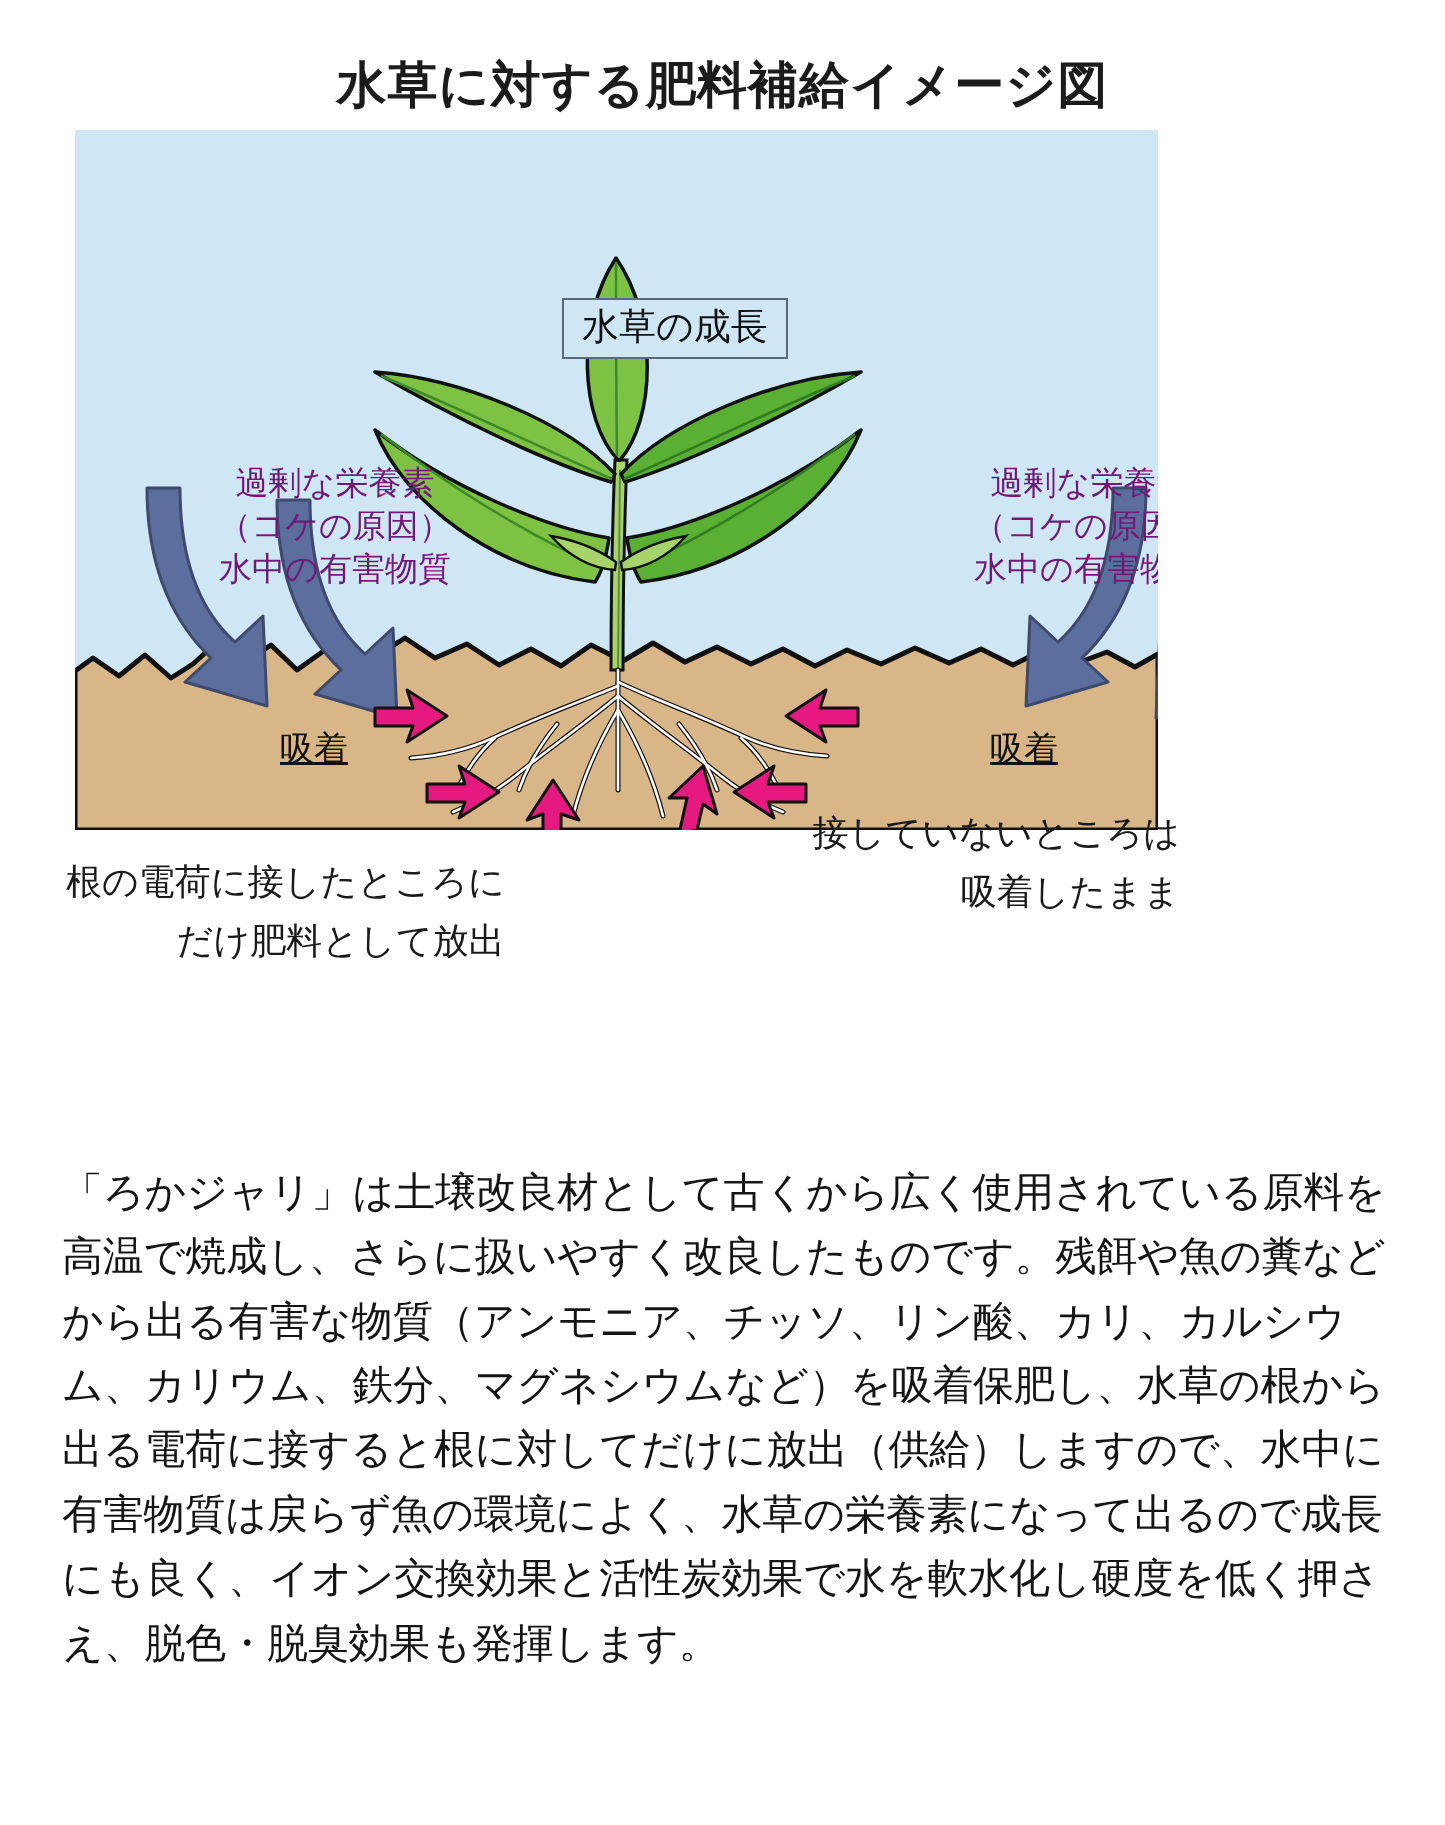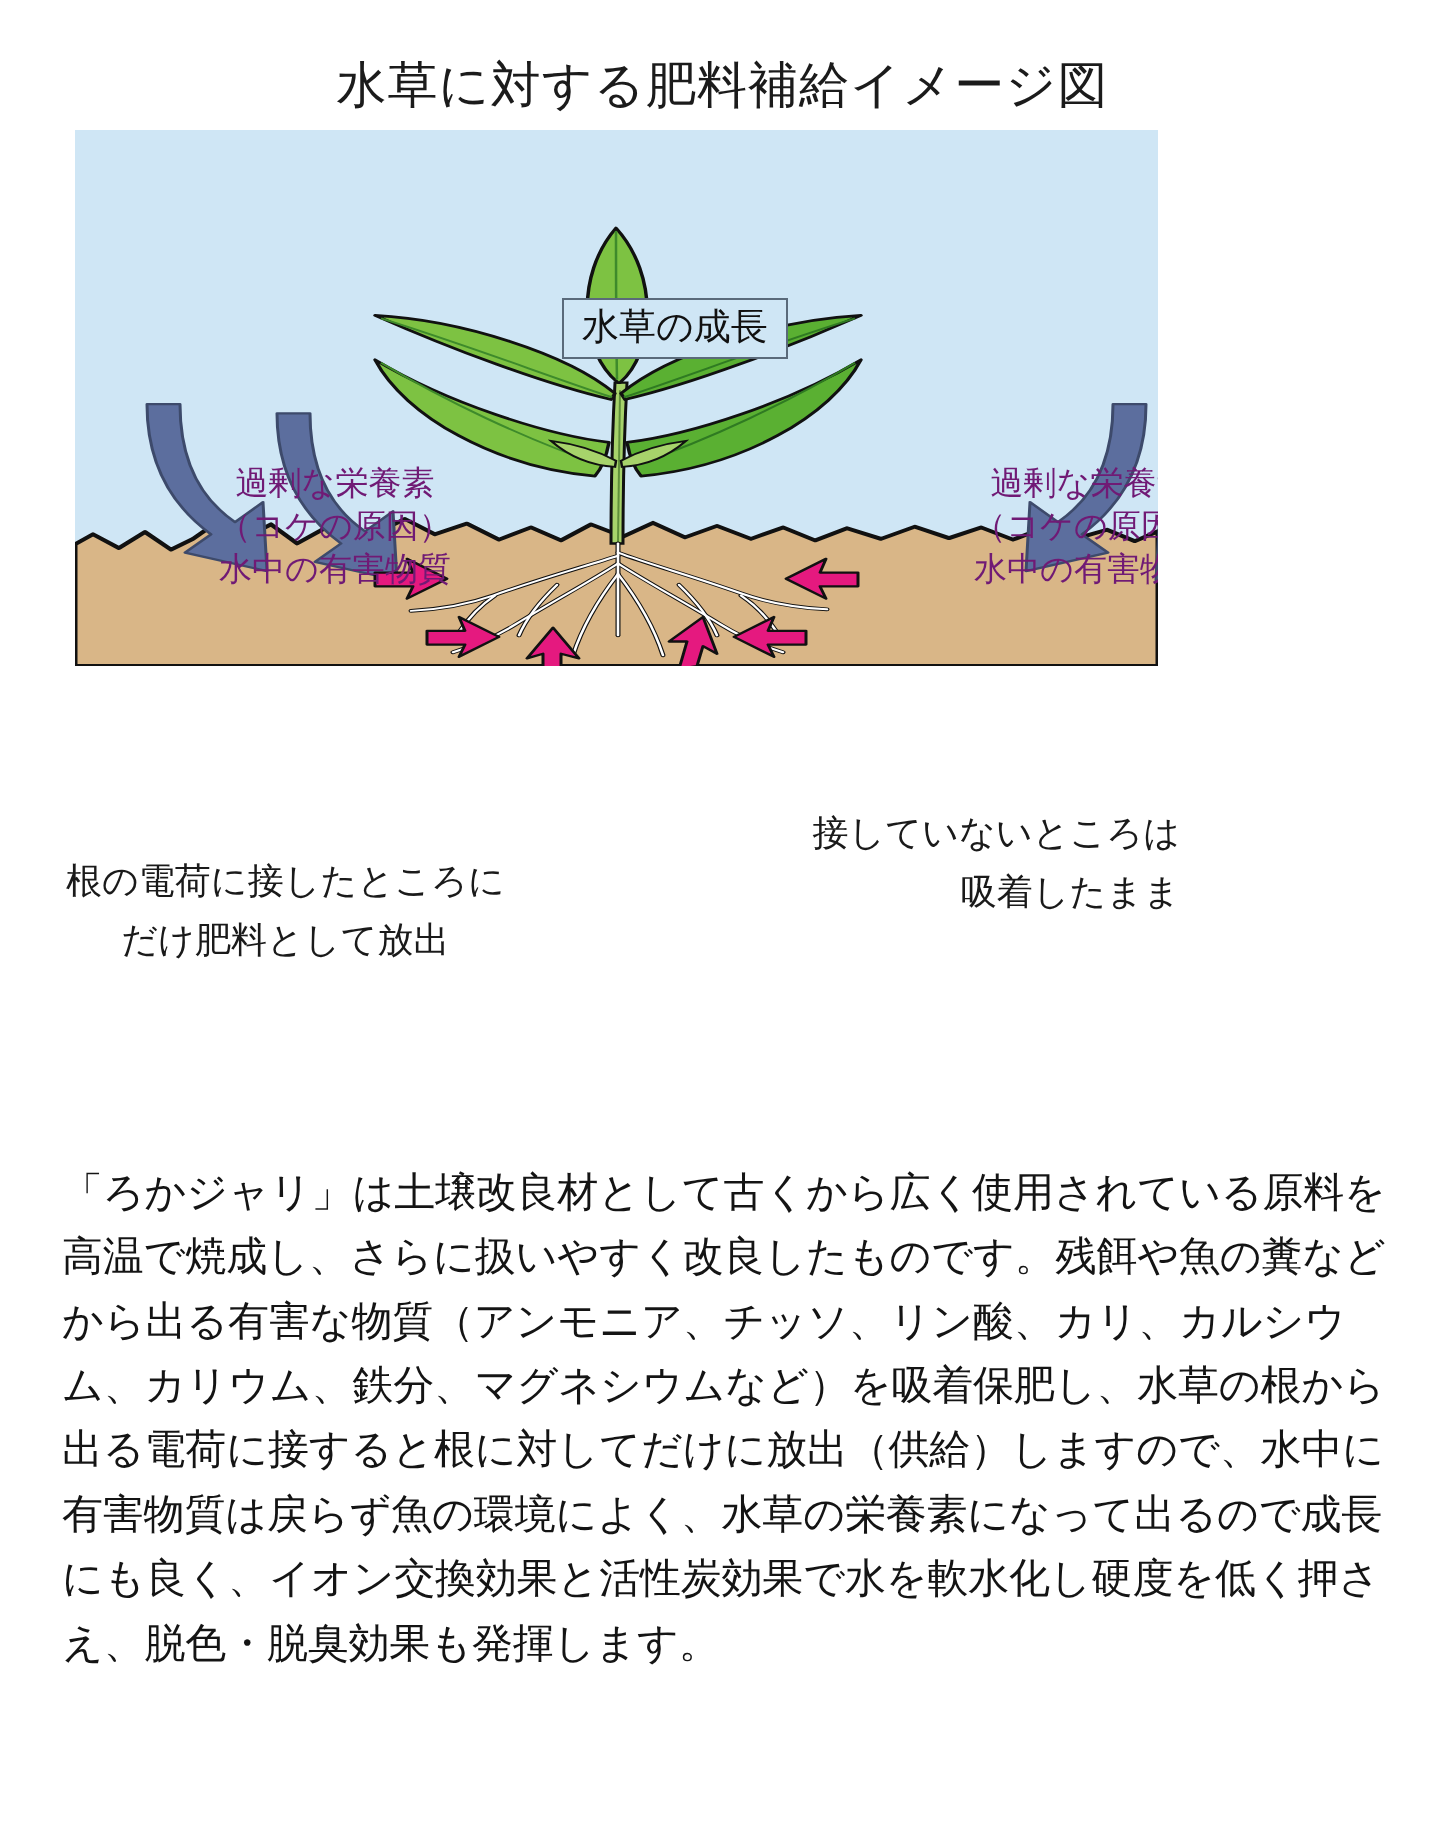--- a/index.html
+++ b/index.html
@@ -17,32 +17,32 @@
   }
 
   
   #page-title {
     position: absolute;
     top: 52px;
     left: 0;
     width: 1445px;
     text-align: center;
     font-size: 50px;
-    font-weight: normal;
+    font-weight: bold;
     letter-spacing: 1px;
     color: #1b1b1b;
   }
 
   
   #diagram {
     position: absolute;
     left: 75px;
     top: 130px;
     width: 1083px;
-    height: 536px;
+    height: 700px;
     background: #cfe6f5;
     overflow: hidden;
   }
   #water { position:absolute; left:0; top:0; width:100%; height:100%; }
 
   
   #growth-label {
     position: absolute;
     left: 487px;
     top: 168px;
@@ -93,21 +93,21 @@
   #soil-name-right { left: 855px; top: 690px; }
 
   
   .caption {
     position: absolute;
     font-size: 36px;
     line-height: 1.65;
     color: #1a1a1a;
     white-space: pre-line;
   }
-  #caption-left  { left: 66px;  top: 852px; text-align: center; font-family: Liberation Serif, serif; }
+  #caption-left  { left: 66px;  top: 852px; text-align: right; }
   #caption-right { left: 795px; top: 803px; text-align: right; width: 385px;}
 
   
   #body-paragraph {
     position: absolute;
     left: 62px;
     top: 1160px;
     width: 1330px;
     font-size: 41px;
     line-height: 1.57;

